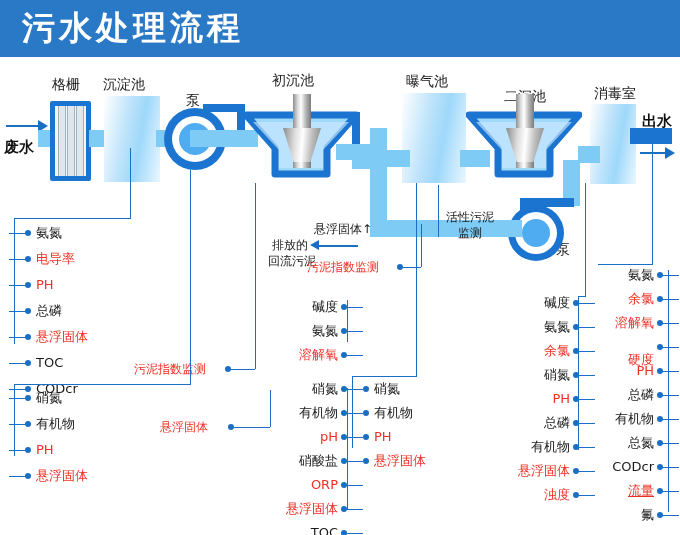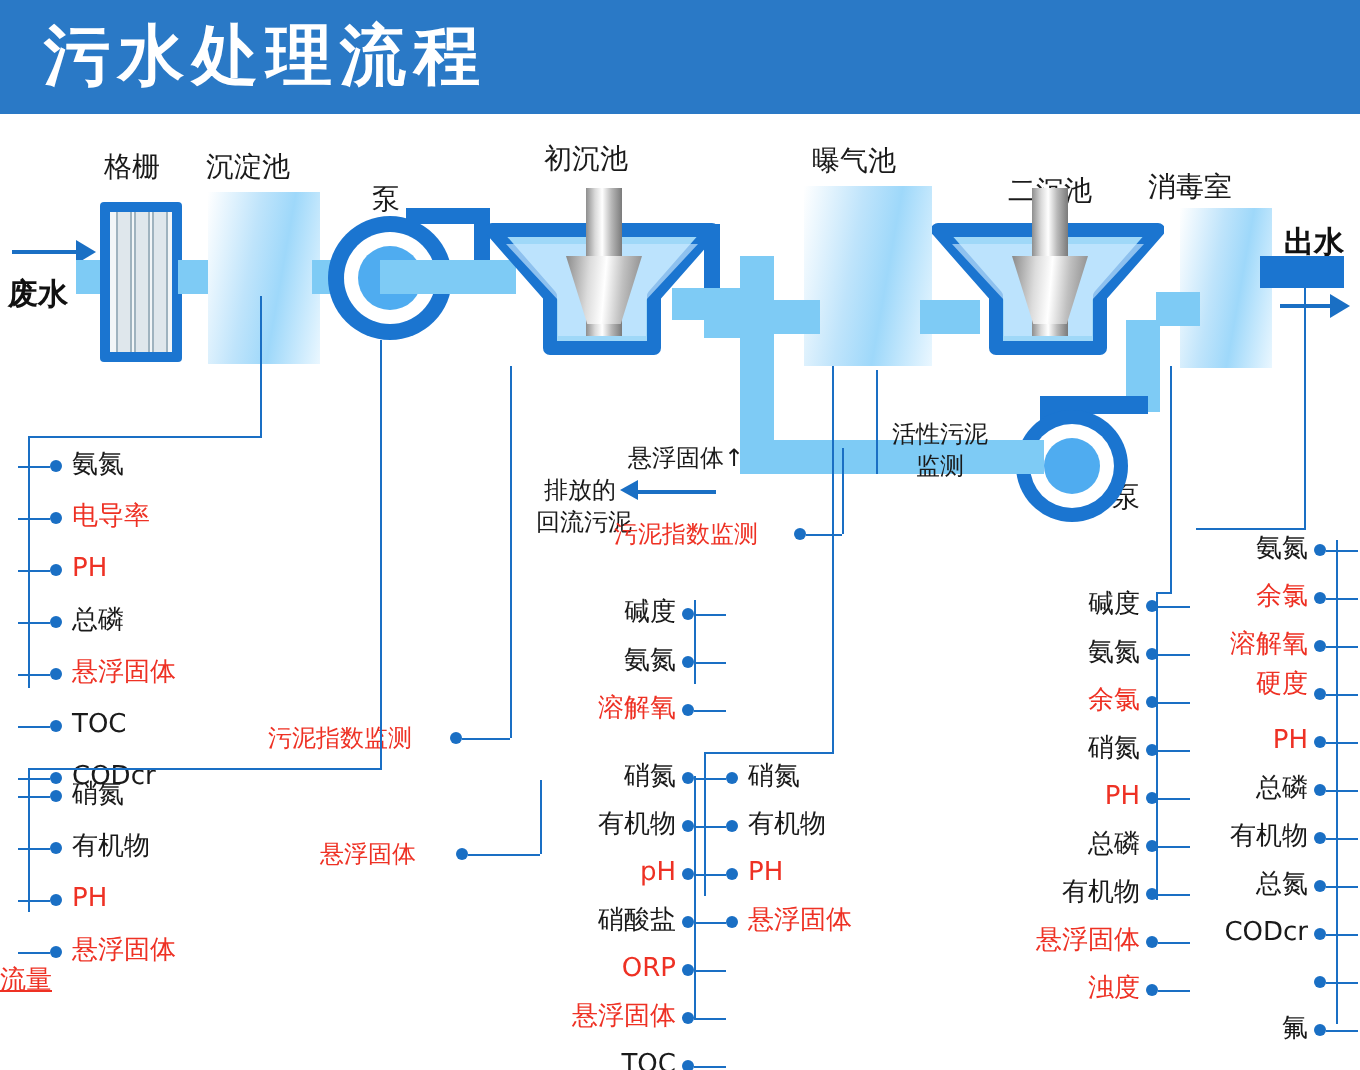--- a/index.html
+++ b/index.html
@@ -103,21 +103,21 @@
   <div id="banner">
     <div id="banner-title">污水处理流程</div>
   </div>
 
   <div class="eq-label" style="left:52px;top:76px;">格栅</div>
   <div class="eq-label" style="left:103px;top:76px;">沉淀池</div>
   <div class="eq-label" style="left:186px;top:92px;">泵</div>
   <div class="eq-label" style="left:272px;top:72px;">初沉池</div>
   <div class="eq-label" style="left:406px;top:73px;">曝气池</div>
   <div class="eq-label" style="left:504px;top:88px;">二沉池</div>
-  <div class="eq-label" style="left:574px;top:86px;">消毒室</div>
+  <div class="eq-label" style="left:594px;top:86px;font-family:Liberation Mono, monospace;">消毒室</div>
   <div class="eq-label" style="left:556px;top:241px;">泵</div>
 
   <div class="flow-label" style="left:4px;top:139px;">废水</div>
   <div class="flow-label" style="left:642px;top:113px;text-align:center;">出水</div>
 
   <div class="ln lnh" style="left:6px;top:125px;width:34px;height:2px;"></div>
   <div class="arrow-head" style="left:38px;top:120px;border-top:6px solid transparent;border-bottom:6px solid transparent;border-left:10px solid #1a6fc4;"></div>
 
   <div class="ln lnh" style="left:640px;top:152px;width:28px;height:2px;"></div>
   <div class="arrow-head" style="left:665px;top:147px;border-top:6px solid transparent;border-bottom:6px solid transparent;border-left:10px solid #1a6fc4;"></div>
@@ -358,39 +358,39 @@
   <div class="grp" id="grp-effluent">
       <div class="item" style="top: 268px; left: 0px; width: 654px; text-align: right;">氨氮</div>
       <div class="dot" style="left: 657px; top: 272px;"></div>
       <div class="ln lnh" style="top: 275px; left: 663px; width: 16px;"></div>
       <div class="item red" style="top: 292px; left: 0px; width: 654px; text-align: right;">余氯</div>
       <div class="dot" style="left: 657px; top: 296px;"></div>
       <div class="ln lnh" style="top: 299px; left: 663px; width: 16px;"></div>
       <div class="item red" style="top: 316px; left: 0px; width: 654px; text-align: right;">溶解氧</div>
       <div class="dot" style="left: 657px; top: 320px;"></div>
       <div class="ln lnh" style="top: 323px; left: 663px; width: 16px;"></div>
-      <div class="item red" style="top: 336px; left: 0px; width: 654px; text-align: right;">硬度</div>
+      <div class="item red" style="top: 353px; left: 0px; width: 654px; text-align: right;">硬度</div>
       <div class="dot" style="left: 657px; top: 344px;"></div>
       <div class="ln lnh" style="top: 347px; left: 663px; width: 16px;"></div>
       <div class="item red" style="top: 364px; left: 0px; width: 654px; text-align: right;">PH</div>
       <div class="dot" style="left: 657px; top: 368px;"></div>
       <div class="ln lnh" style="top: 371px; left: 663px; width: 16px;"></div>
       <div class="item" style="top: 388px; left: 0px; width: 654px; text-align: right;">总磷</div>
       <div class="dot" style="left: 657px; top: 392px;"></div>
       <div class="ln lnh" style="top: 395px; left: 663px; width: 16px;"></div>
       <div class="item" style="top: 412px; left: 0px; width: 654px; text-align: right;">有机物</div>
       <div class="dot" style="left: 657px; top: 416px;"></div>
       <div class="ln lnh" style="top: 419px; left: 663px; width: 16px;"></div>
       <div class="item" style="top: 436px; left: 0px; width: 654px; text-align: right;">总氮</div>
       <div class="dot" style="left: 657px; top: 440px;"></div>
       <div class="ln lnh" style="top: 443px; left: 663px; width: 16px;"></div>
       <div class="item" style="top: 460px; left: 0px; width: 654px; text-align: right;">CODcr</div>
       <div class="dot" style="left: 657px; top: 464px;"></div>
       <div class="ln lnh" style="top: 467px; left: 663px; width: 16px;"></div>
-      <div class="item red" style="top: 484px; left: 0px; width: 654px;  text-decoration: underline;">流量</div>
+      <div class="item red" style="top: 484px; left: 0px; width: 654px; text-align: right; text-decoration: underline;">流量</div>
       <div class="dot" style="left: 657px; top: 488px;"></div>
       <div class="ln lnh" style="top: 491px; left: 663px; width: 16px;"></div>
       <div class="item" style="top: 508px; left: 0px; width: 654px; text-align: right;">氟</div>
       <div class="dot" style="left: 657px; top: 512px;"></div>
       <div class="ln lnh" style="top: 515px; left: 663px; width: 16px;"></div>
     </div>
 
 </div>
 
 </body></html>

